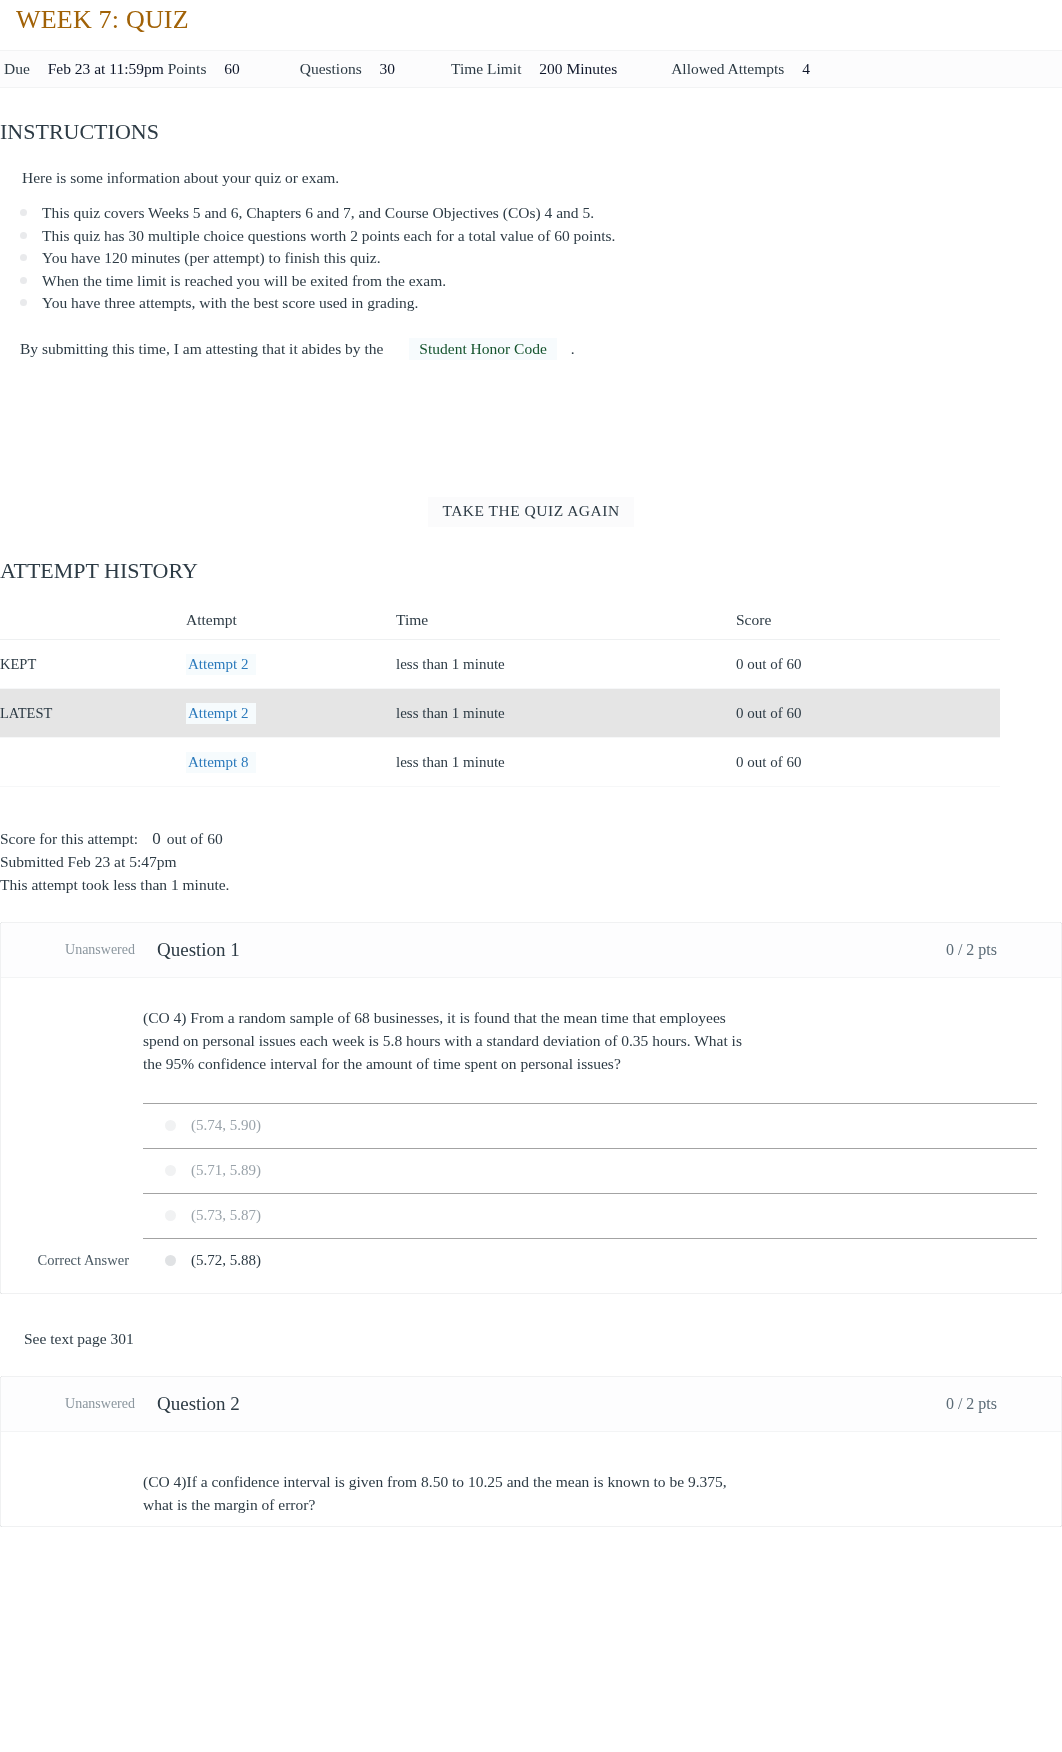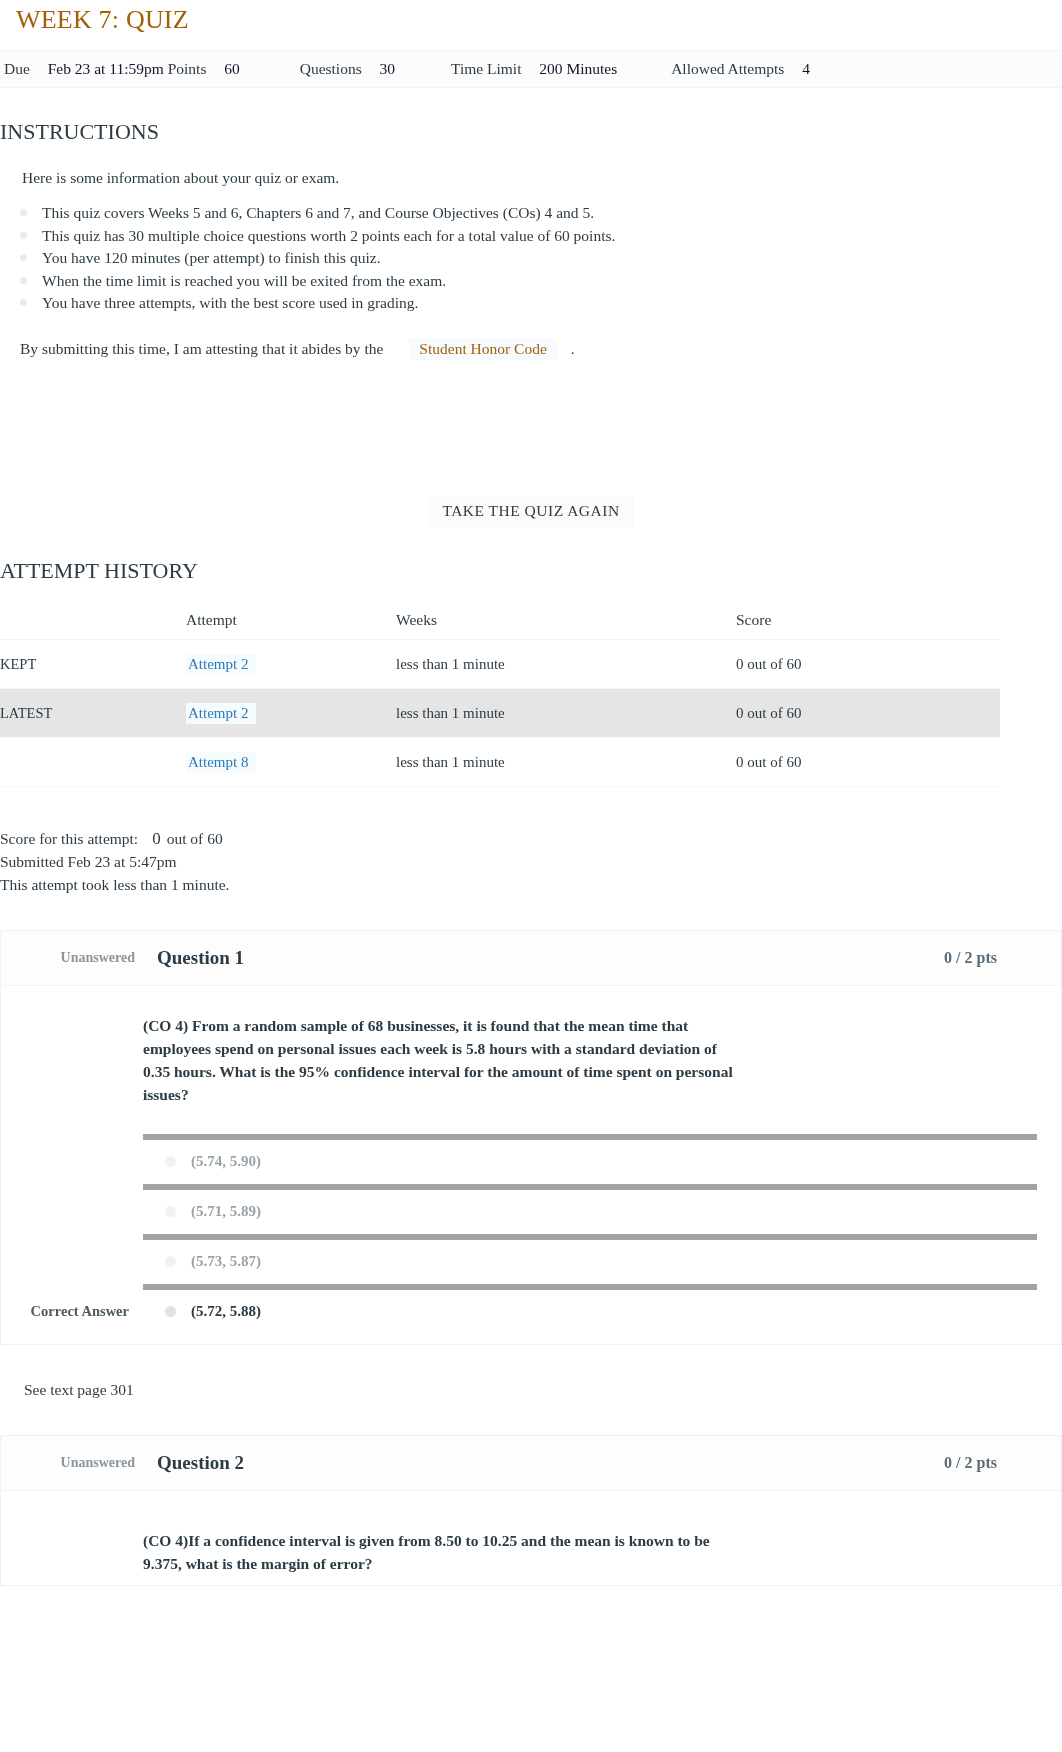--- a/index.html
+++ b/index.html
@@ -85,21 +85,21 @@
     height: 7px;
     border-radius: 50%;
     background: #e9eaec;
   }
   .honor-line {
     font-size: 15.5px;
     margin: 24px 0 0 20px;
     line-height: 20px;
   }
   .honor-link {
-    color: #a16207;
+    color: #14532d;
     text-decoration: none;
     margin-left: 26px;
     background: #f7fbfd;
     padding: 2px 10px 3px 10px;
   }
   .period { margin-left: 14px; }
 
   
   .take-again-wrap {
     text-align: center;
@@ -156,25 +156,24 @@
   .score-summary {
     margin-top: 40px;
     font-size: 15.5px;
     line-height: 23px;
   }
   .score-val { margin-left: 14px; margin-right: 6px; font-size: 17px; }
 
   
   .question {
     position: relative;
-    margin-top: 34px;
+    margin-top: 26px;
     border: 1px solid #f0f1f2;
     background: #000000;
     border-radius: 2px;
-    font-weight: bold;
   }
   .q-header {
     display: flex;
     align-items: center;
     padding: 16px 24px 16px 24px;
     background: #fdfdfe;
     border-bottom: 1px solid #f3f4f5;
   }
   .q-status {
     width: 110px;
@@ -207,21 +206,21 @@
   }
   ul.answers {
     list-style: none;
     margin: 28px 0 0 0;
     padding: 0;
   }
   ul.answers li.answer {
     position: relative;
     display: flex;
     align-items: center;
-    border-top: 6px solid #a3a3a3;
+    border-top: 1px solid #a3a3a3;
     padding: 13px 0 13px 48px;
     font-size: 15px;
     color: #9aa3aa;
     min-height: 18px;
   }
   ul.answers li.answer .radio {
     position: absolute;
     left: 22px;
     top: 50%;
     margin-top: -6px;
@@ -304,21 +303,21 @@
     <button class="take-again">TAKE THE QUIZ AGAIN</button>
   </div>
 
   <h2 class="section-head attempt-head">ATTEMPT HISTORY</h2>
 
   <table class="attempts">
     <thead>
       <tr>
         <th class="col-kept"></th>
         <th class="col-attempt">Attempt</th>
-        <th class="col-time">Weeks</th>
+        <th class="col-time">Time</th>
         <th class="col-score">Score</th>
       </tr>
     </thead>
     <tbody id="attempt-rows">
         <tr>
           <td class="kept-label">KEPT</td>
           <td><a class="attempt-link" href="#">Attempt 2</a></td>
           <td>less than 1 minute</td>
           <td>0 out of 60</td>
         </tr>

